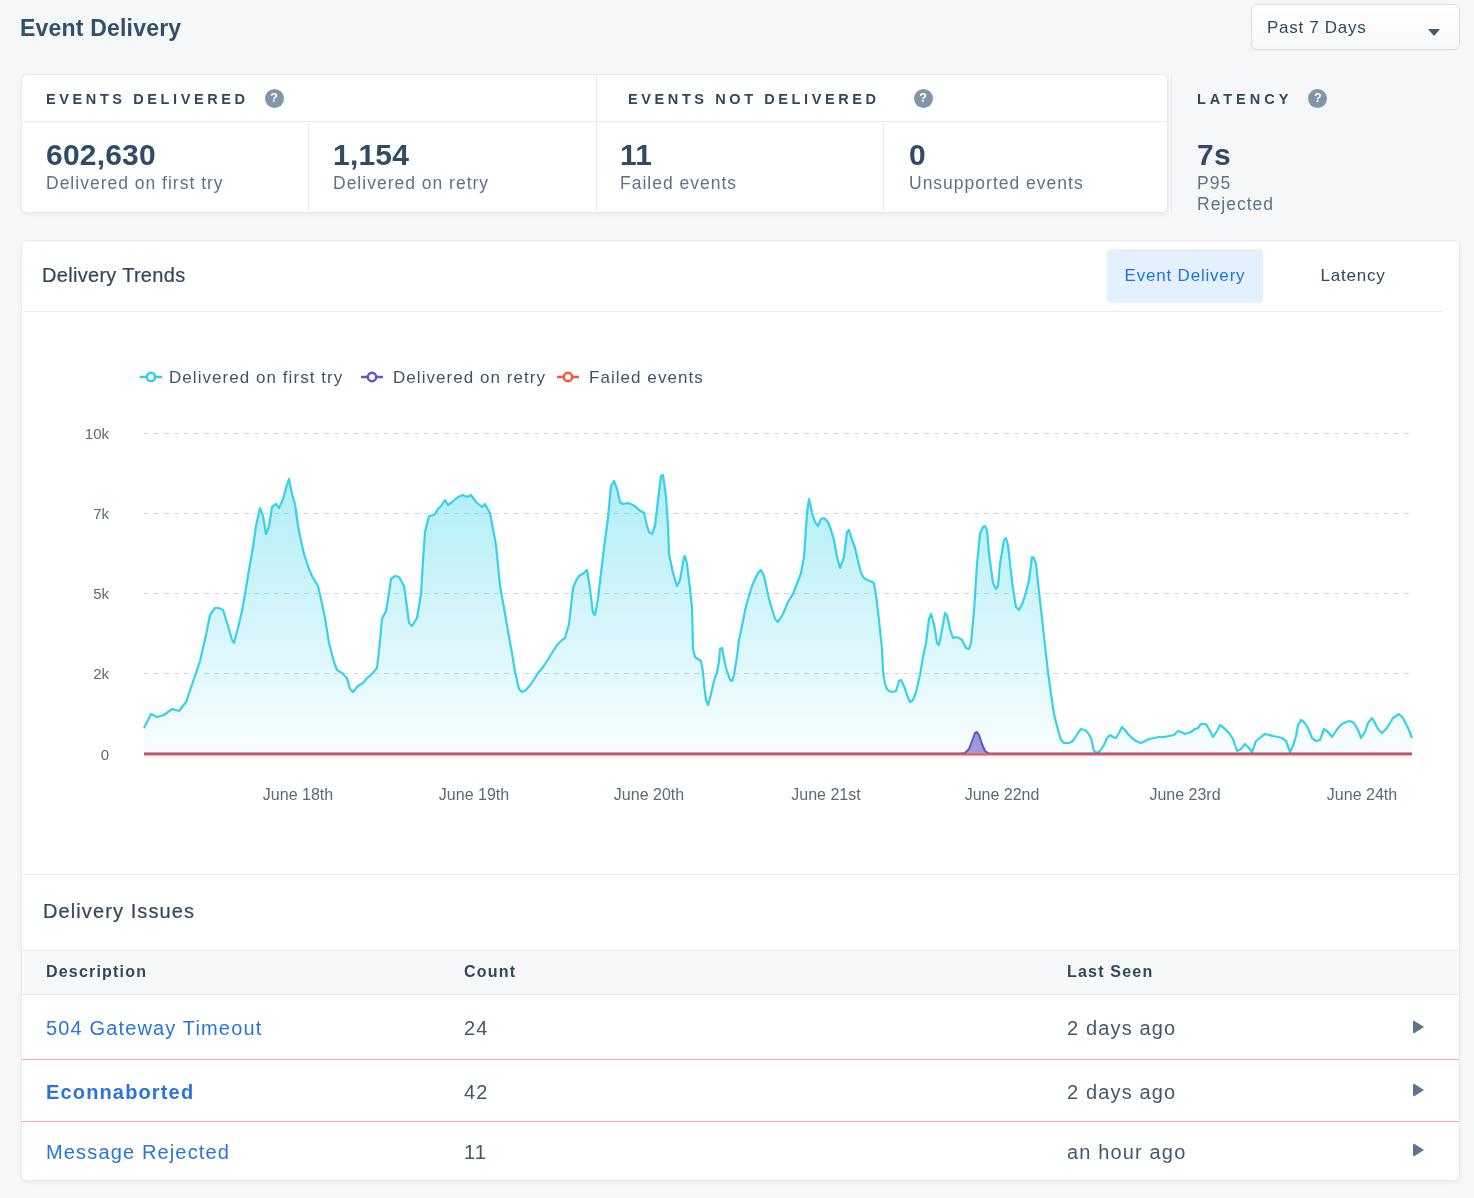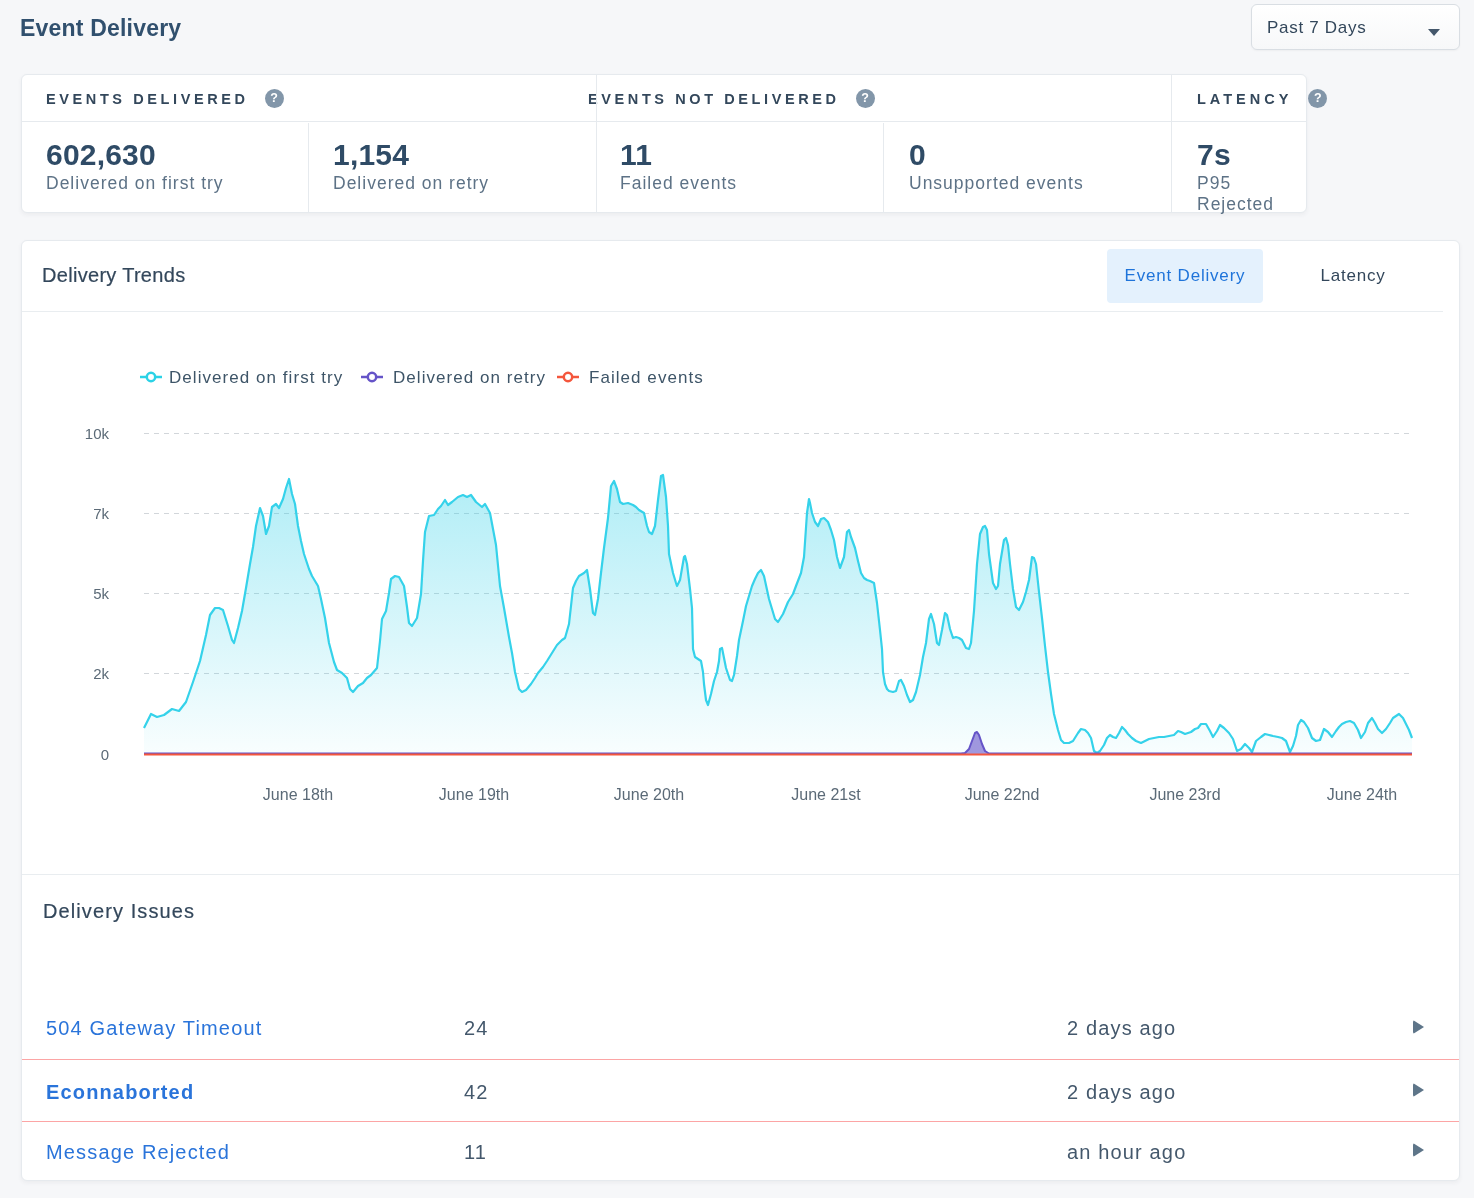--- a/index.html
+++ b/index.html
@@ -3,21 +3,21 @@
 <meta charset="utf-8">
 <style>
 * { margin:0; padding:0; box-sizing:border-box; }
 html,body { width:1474px; height:1198px; background:#f6f7f9; font-family:"Liberation Sans", sans-serif; overflow:hidden; }
 .page { position:relative; width:1474px; height:1198px; }
 h1.title { position:absolute; left:20px; top:15px; font-size:23px; font-weight:700; color:#31506e; letter-spacing:0.2px; }
 .dropdown { position:absolute; left:1251px; top:4px; width:209px; height:46px; background:linear-gradient(#ffffff,#f7f8f9); border:1px solid #d9dee3; border-radius:6px; box-shadow:0 1px 2px rgba(0,0,0,0.04);padding-left:17px; }
 .dropdown .dtext { position:absolute; left:15px; top:13px; font-size:17px; letter-spacing:0.7px; color:#33475b; }
 .dropdown .caret { position:absolute; right:19px; top:24px; width:0; height:0; border-left:6px solid transparent; border-right:6px solid transparent; border-top:7.5px solid #44576b; }
 .card { position:absolute; background:#fff; border:1px solid #e6eaee; border-radius:6px; box-shadow:0 2px 4px rgba(60,70,85,0.06); }
-.stats { left:21px; top:74px; width:1286px; height:139px; }
+.stats { left:21px; top:74px; width:1147px; height:139px; }
 .statheader { position:absolute; top:0; left:0; right:0; height:47px; border-bottom:1px solid #e6eaee; }
 .sechead { position:absolute; top:0; height:47px; display:flex; align-items:center; }
 .sechead .t { font-size:14.5px; font-weight:700; letter-spacing:3.6px; color:#33475b; }
 .qicon { display:inline-block; width:19px; height:19px; border-radius:50%; background:#8296a9; color:#fff; font-size:12.5px; font-weight:700; text-align:center; line-height:19px; margin-left:16px; }
 .vdiv { position:absolute; width:1px; background:#e6eaee; }
 .stat { position:absolute; top:63px; }
 .stat .num { font-size:30px; font-weight:700; color:#2f4b66; letter-spacing:0.2px; }
 .stat .lbl { font-size:17.5px; letter-spacing:1px; color:#5d7286; margin-top:1px; }
 .big { left:21px; top:240px; width:1439px; height:941px; }
 .bighead { position:absolute; top:0; left:0; right:16px; height:71px; border-bottom:1px solid #e9edf0; }
@@ -41,21 +41,21 @@
       <span class="dtext">Past 7 Days</span>
       <span class="caret"></span>
     </div>
 
   <div class="card stats">
     <div class="statheader"></div>
     <div class="sechead" style="left:24px;">
         <span class="t">EVENTS DELIVERED</span>
         <span class="qicon">?</span>
       </div>
-    <div class="sechead" style="left:566px;">
+    <div class="sechead" style="left:606px;gap:18px;">
         <span class="t">EVENTS NOT DELIVERED</span>
         <span class="qicon">?</span>
       </div>
     <div class="sechead" style="left:1175px;">
         <span class="t" style="letter-spacing:4px;">LATENCY</span>
         <span class="qicon">?</span>
       </div>
     <div class="vdiv" style="left:574px; top:0; height:138px;"></div>
     <div class="vdiv" style="left:1149px; top:0; height:138px;"></div>
     <div class="vdiv" style="left:286px; top:48px; height:90px;"></div>
@@ -138,20 +138,25 @@
               <circle cx="371" cy="376" r="4.2"></circle>
             </g>
 <g stroke="#f4563c">
               <line x1="556" y1="376" x2="578" y2="376"></line>
               <circle cx="567" cy="376" r="4.2"></circle>
             </g>
 </g>
 </svg>
     </div>
     <div class="issuehead">Delivery Issues</div>
+    <div class="thead">
+      <span class="c" style="left:24px;">Description</span>
+      <span class="c" style="left:442px;">Count</span>
+      <span class="c" style="left:1045px;">Last Seen</span>
+    </div>
     <div class="trow" style="top:754px; height:65px;">
       <span class="link" style="left:24px; top:22px;">504 Gateway Timeout</span>
       <span class="val" style="left:442px; top:22px;">24</span>
       <span class="val" style="left:1045px; top:22px;">2 days ago</span>
       <span class="arr" style="top:25px;"></span>
     </div>
     <div class="trow" style="top:819px; height:62px;">
       <span class="link" style="left:24px; top:21px;font-weight:bold;">Econnaborted</span>
       <span class="val" style="left:442px; top:21px;">42</span>
       <span class="val" style="left:1045px; top:21px;">2 days ago</span>

